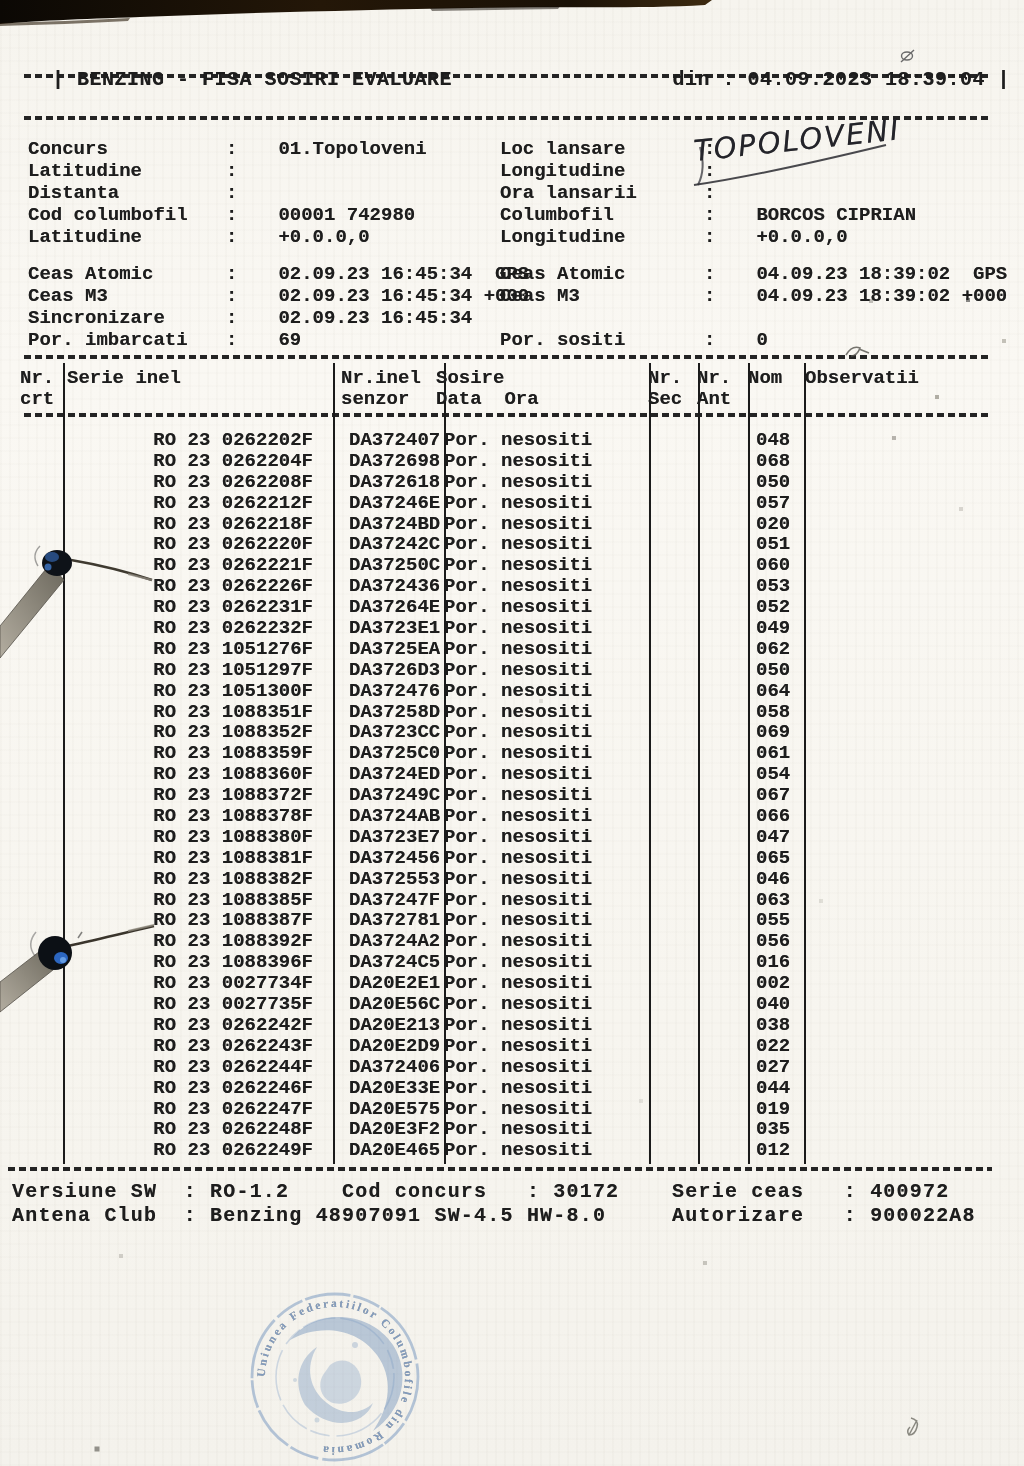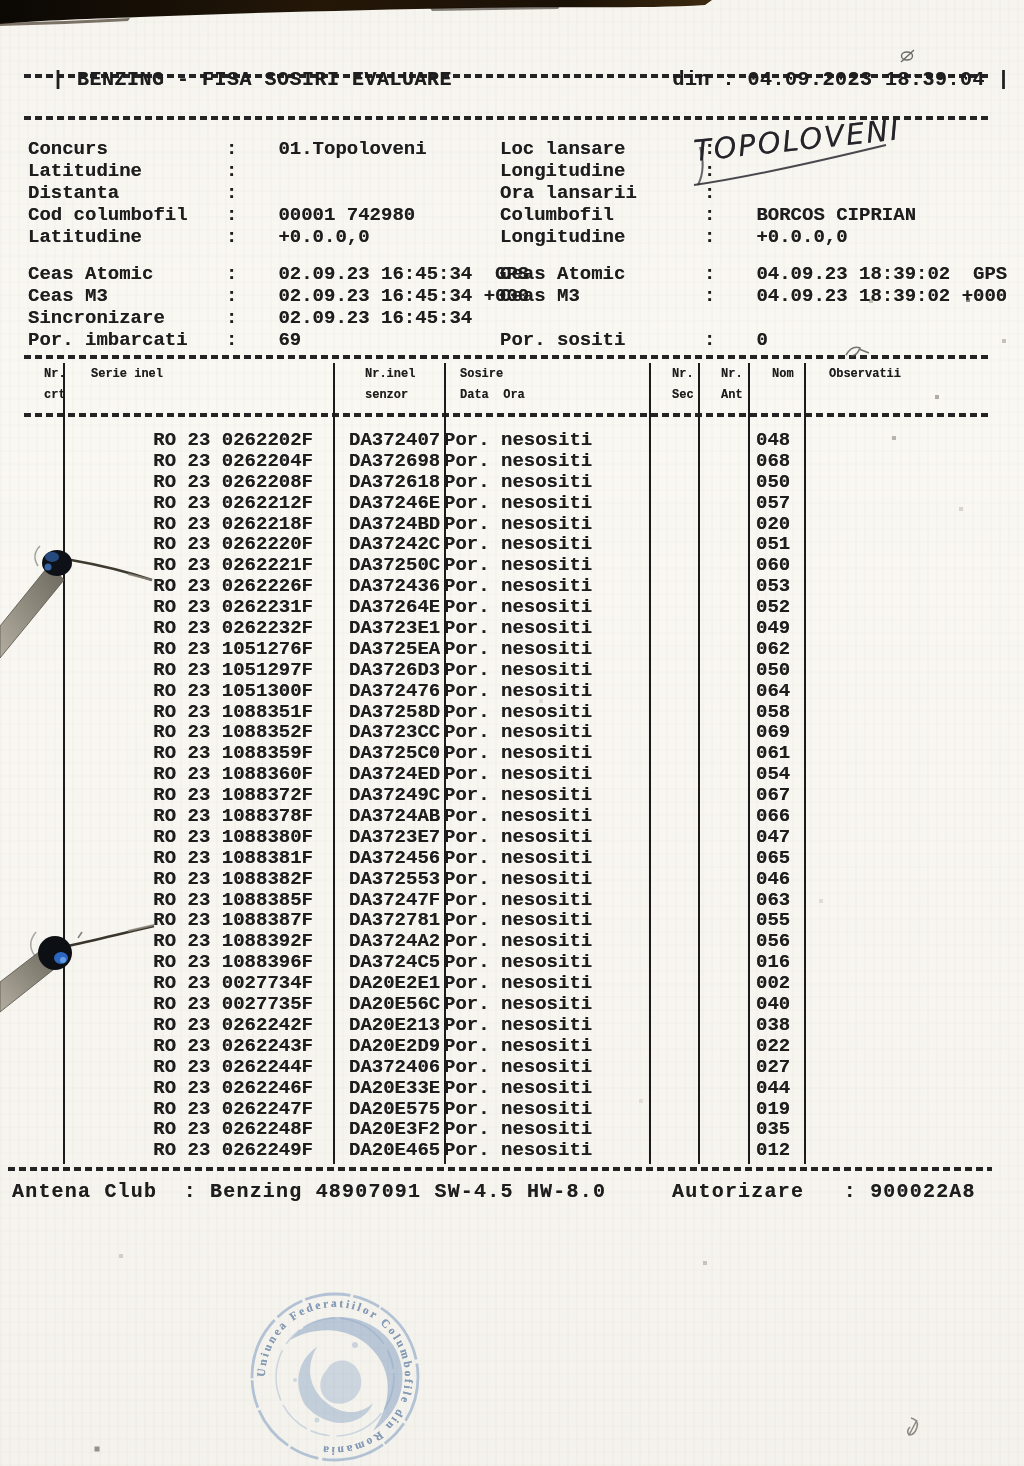--- a/index.html
+++ b/index.html
@@ -33,21 +33,21 @@
   #clock-left{left:28px;top:263px;}
   #clock-right{left:500px;top:263px;}
   .kv{height:22px;display:flex;white-space:pre;gap:32px;}
   #info-left .lab,#clock-left .lab{width:166px;flex:none;}
   #info-right .lab,#clock-right .lab{width:172px;flex:none;}
   .sep{margin-right:9px;flex:none;}
   .val{white-space:pre;}
 
   .vline{position:absolute;width:2px;top:363px;height:801px;background:#1b1b1b;}
 
-  .thead{position:absolute;left:40px;top:367px;width:961px;font-size:12px;}
+  .thead{position:absolute;left:16px;top:367px;width:961px;font-size:19px;}
   .thr{display:flex;height:21px;}
   .thr span,.trow span{white-space:pre;box-sizing:border-box;flex:none;overflow:hidden;}
   .c-crt{width:39px;padding-left:4px;}
   .c-serie{width:270px;}
   .thead .c-serie{padding-left:12px;}
   .rows .c-serie{text-align:right;padding-right:20px;}
   .c-senzor{width:111px;padding-left:16px;}
   .c-sosire{width:205px;}
   .c-sec{width:49px;padding-left:7px;}
   .c-ant{width:50px;padding-left:7px;}
@@ -578,20 +578,21 @@
         <span class="c-sosire">Por. nesositi</span>
         <span class="c-sec"></span>
         <span class="c-ant"></span>
         <span class="c-nom">012</span>
         <span class="c-obs"></span>
       </div>
     </div>
 
   <div class="footer">
 
+      <div class="fline">Versiune SW  : RO-1.2    Cod concurs   : 30172    Serie ceas   : 400972</div>
 
       <div class="fline">Antena Club  : Benzing 48907091 SW-4.5 HW-8.0     Autorizare   : 900022A8</div>
 
     </div>
 
   <svg class="art" style="left:0;top:540px;" width="170" height="130" viewBox="0 0 170 130">
     <defs>
       <linearGradient id="garm1" x1="0" y1="1" x2="1" y2="0">
         <stop offset="0" stop-color="#b3ada0"></stop>
           <stop offset="1" stop-color="#6b675c"></stop>

